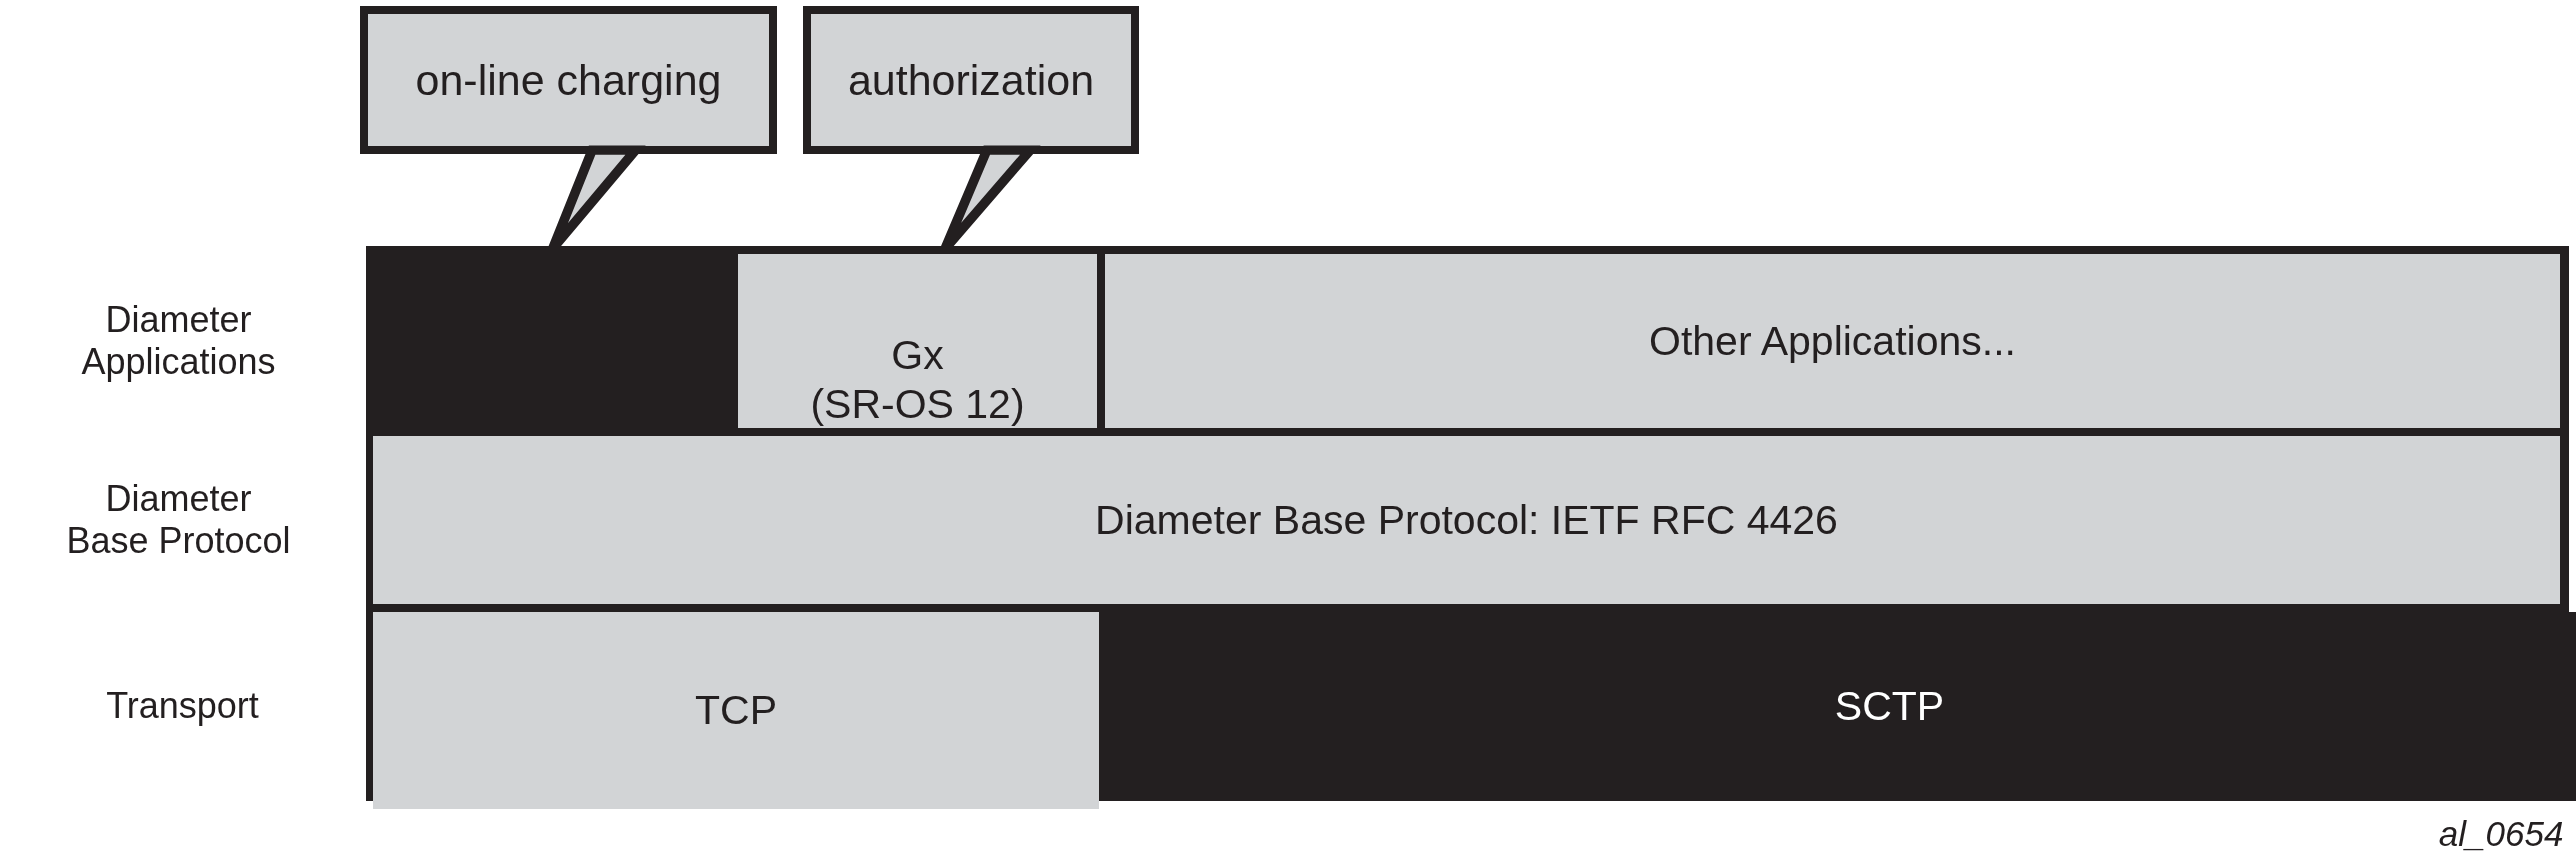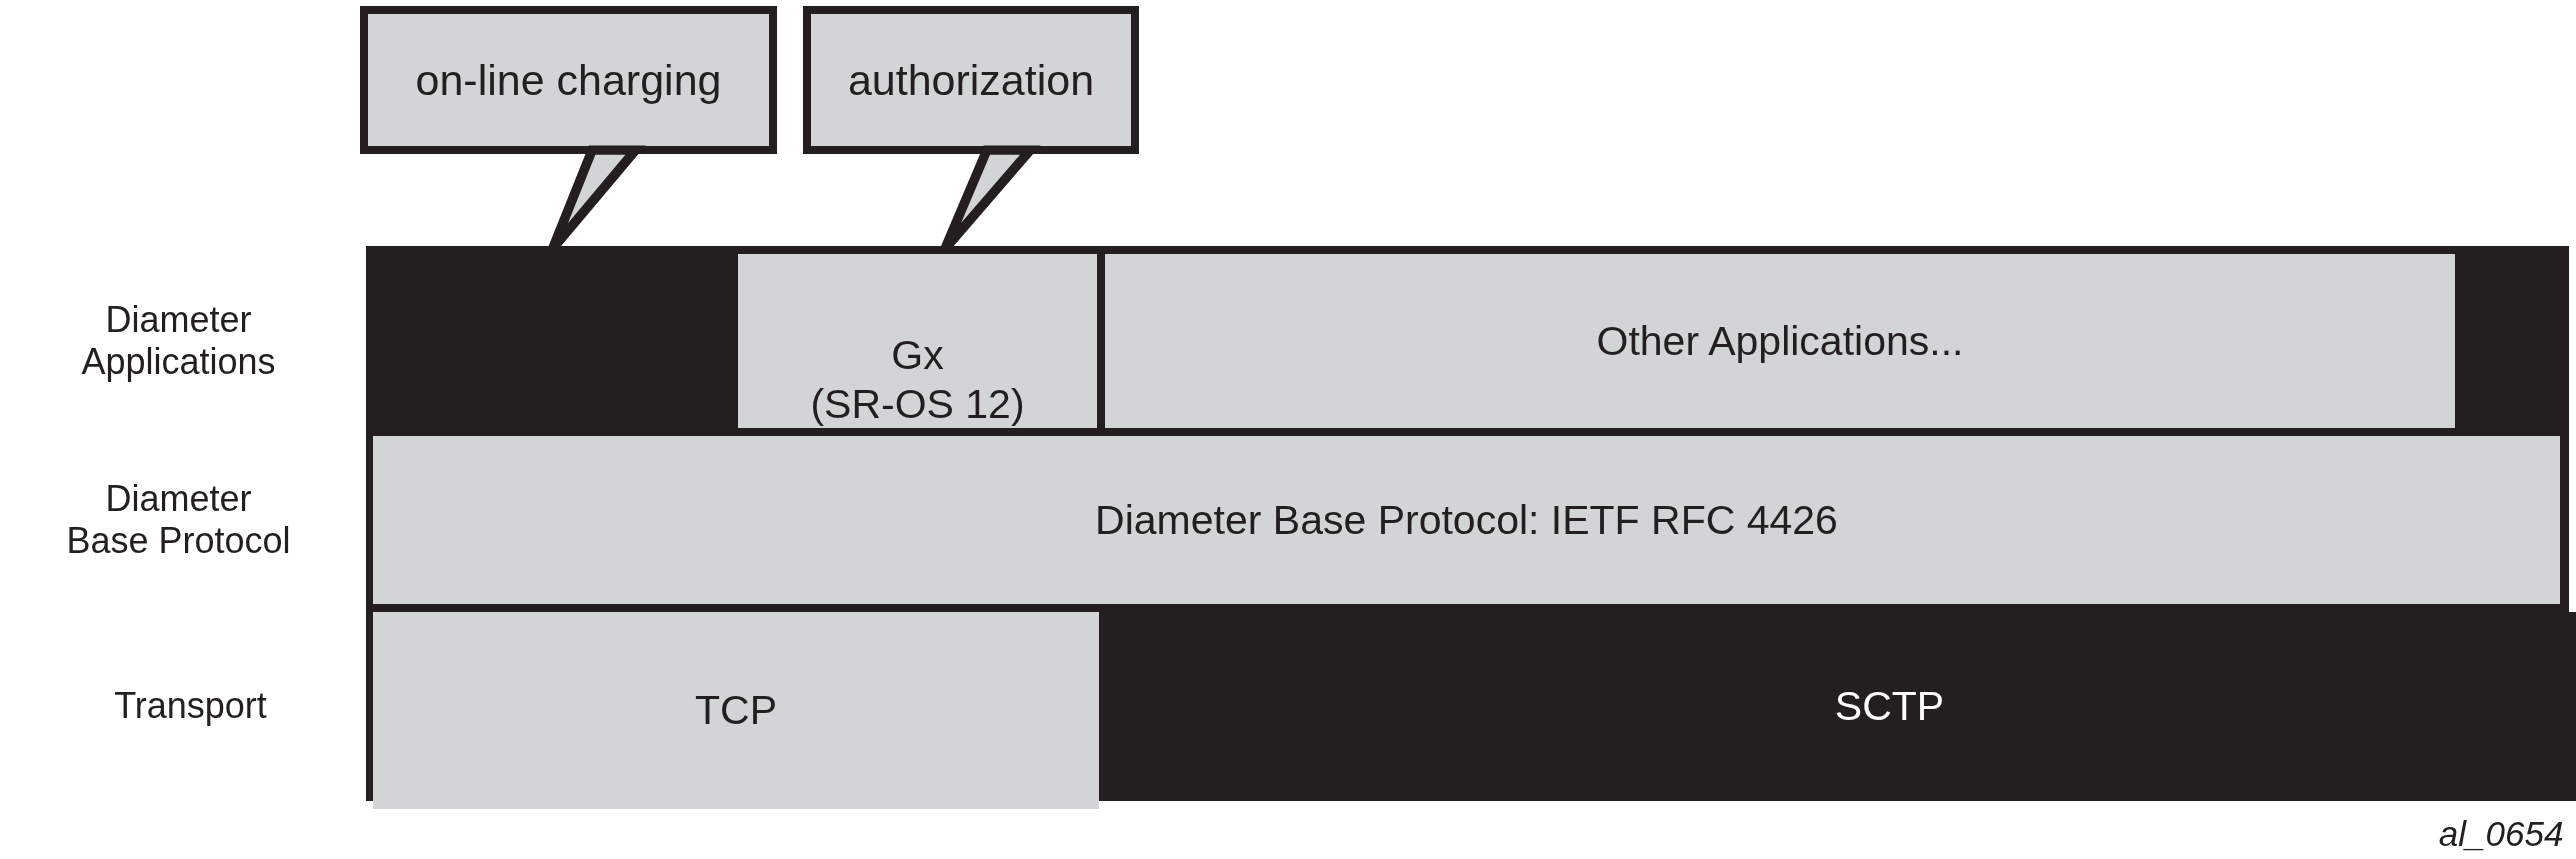--- a/index.html
+++ b/index.html
@@ -107,21 +107,21 @@
   </svg>
 
   <div class="stack" style="left:366px; top:246px; width:2203px; height:555px;"></div>
 
 
   <div class="cell cell-light" style="left:738px; top:254px; width:359px; height:174px;align-items:flex-end;">
     <span class="cell-label">Gx
 (SR-OS 12)</span>
   </div>
 
-  <div class="cell cell-light" style="left:1105px; top:254px; width:1350px; height:174px;">
+  <div class="cell cell-light" style="left:1105px; top:254px; width:1455px; height:174px;">
     <span class="cell-label">Other Applications...</span>
   </div>
 
   <div class="cell cell-light" style="left:373px; top:436px; width:2187px; height:168px;">
     <span class="cell-label">Diameter Base Protocol: IETF RFC 4426</span>
   </div>
 
   <div class="cell cell-light" style="left:373px; top:612px; width:726px; height:197px;">
     <span class="cell-label">TCP</span>
   </div>
@@ -133,20 +133,20 @@
   <div class="row-label" style="left:0px; top:254px; width:357px; height:174px;">
     <span>Diameter
 Applications</span>
   </div>
 
   <div class="row-label" style="left:0px; top:436px; width:357px; height:168px;">
     <span>Diameter
 Base Protocol</span>
   </div>
 
-  <div class="row-label" style="left:12px; top:612px; width:357px; height:189px;">
+  <div class="row-label" style="left:4px; top:612px; width:357px; height:189px;">
     <span>Transport</span>
   </div>
 
   <div class="figure-id">al_0654</div>
 
 </div>
 
 
 </body></html>

